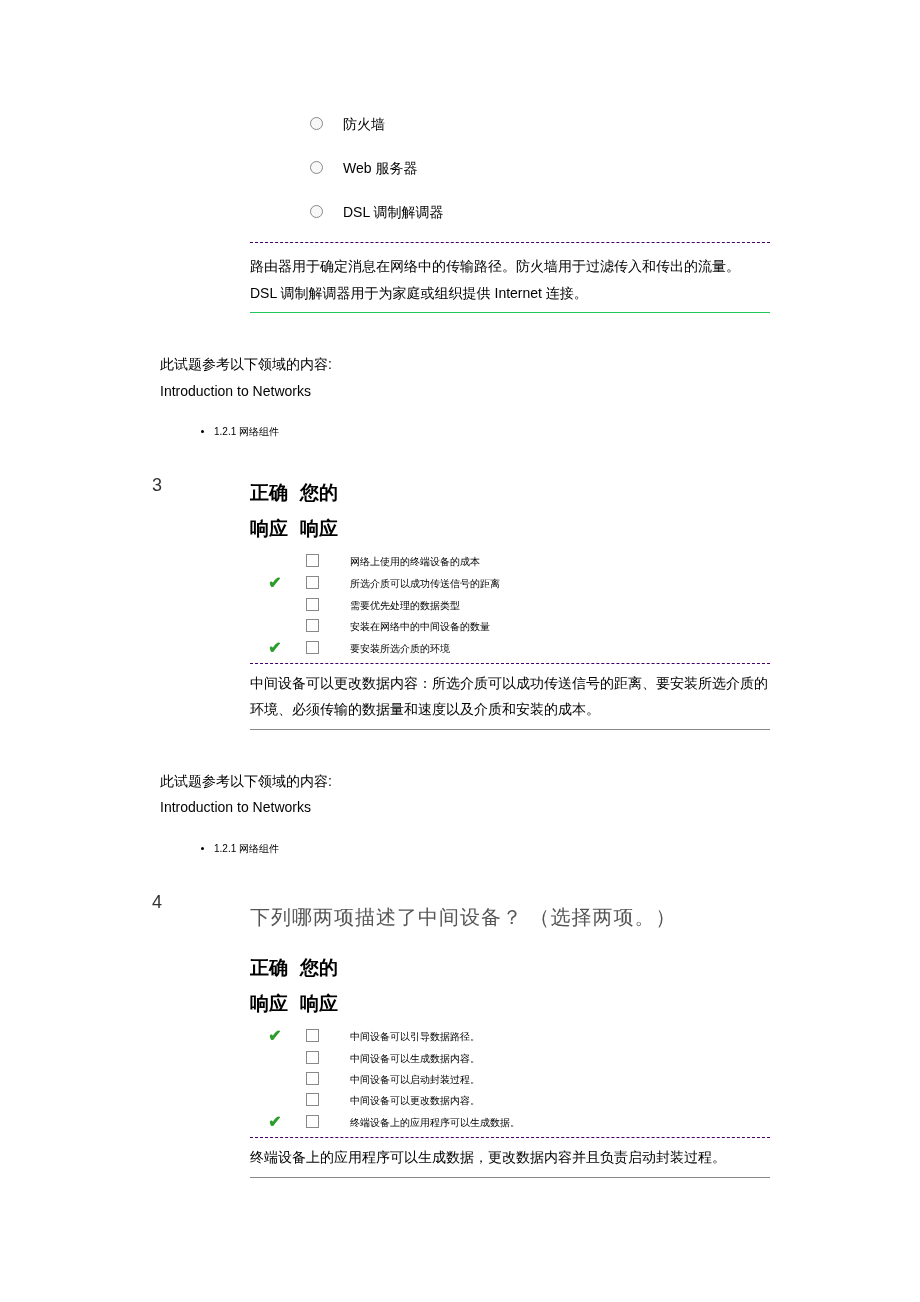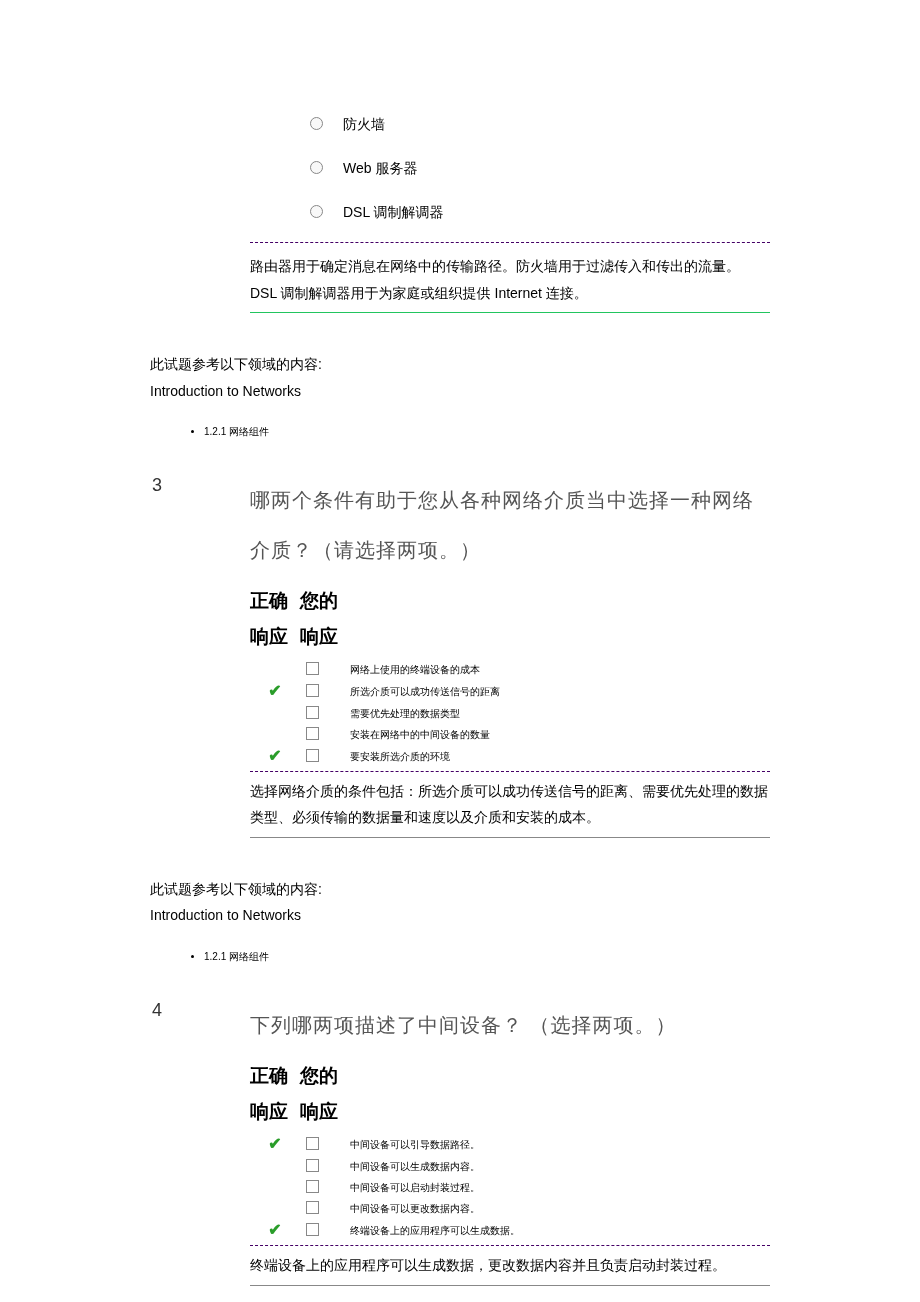--- a/index.html
+++ b/index.html
@@ -32,20 +32,21 @@
       margin-left: 100px;
       margin-top: 10px;
       border-top: 1px dashed #440066;
       border-bottom: 1px solid #22c55e;
       padding: 10px 0 6px 0;
       line-height: 1.9;
       font-size: 14px;
     }
     .reference-block {
       margin-top: 38px;
+      margin-left: 10px;
       font-size: 14px;
       line-height: 1.9;
     }
     .reference-list { margin-top: 18px; margin-left: 54px; list-style: disc; }
     .reference-list li { font-size: 10px; }
     .question-block { margin-top: 34px; display: flex; }
     .question-number {
       width: 100px;
       flex-shrink: 0;
       font-size: 18px;
@@ -131,21 +132,20 @@
     <div>此试题参考以下领域的内容:</div>
     <div>Introduction to Networks</div>
     <ul class="reference-list">
       <li>1.2.1 网络组件</li>
     </ul>
   </div>
 
   <div class="question-block">
     <div class="question-number">3</div>
     <div class="question-body">
-      <div class="question-text">哪两个条件有助于您从各种网络介质当中选择一种网络介质？（请选择两项。）</div>
 
       <div class="answer-header">
         <div class="col-correct"><span>正确响应</span></div>
         <div class="col-your"><span>您的响应</span></div>
       </div>
 
       <div class="answer-row">
         <div class="cell-correct"></div>
         <div class="cell-your">
             <div class="checkbox"></div>
@@ -178,21 +178,21 @@
       <div class="answer-row">
         <div class="cell-correct">
             <span class="checkmark">✔</span>
           </div>
         <div class="cell-your">
             <div class="checkbox"></div>
           </div>
         <div class="cell-label">要安装所选介质的环境</div>
       </div>
 
-      <div class="inline-explanation">选择网络介质的条件包括：所选介质可以成功传送信号的距离、需要优先处理的数据类型、必须传输的数据量和速度以及介质和安装的成本。</div>
+      <div class="inline-explanation">中间设备可以更改数据内容：所选介质可以成功传送信号的距离、要安装所选介质的环境、必须传输的数据量和速度以及介质和安装的成本。</div>
     </div>
   </div>
 
   <div class="reference-block">
     <div>此试题参考以下领域的内容:</div>
     <div>Introduction to Networks</div>
     <ul class="reference-list">
       <li>1.2.1 网络组件</li>
     </ul>
   </div>

